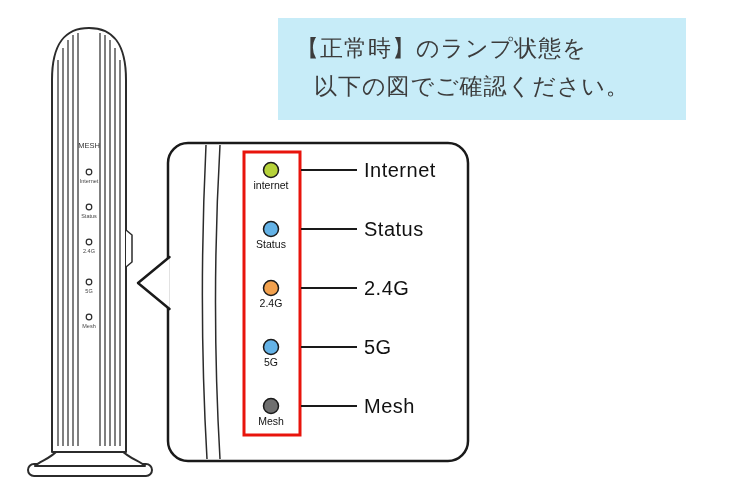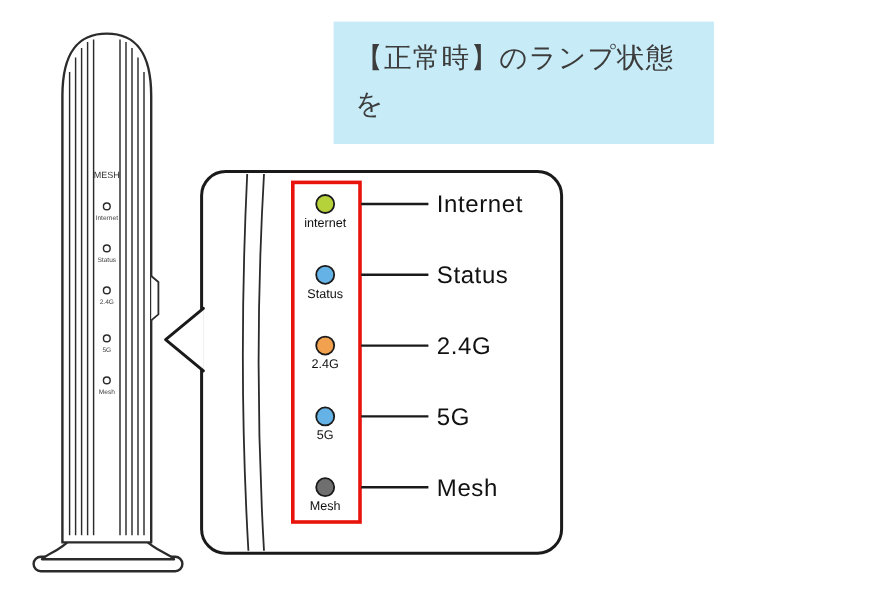--- a/index.html
+++ b/index.html
@@ -1,21 +1,21 @@
 <!DOCTYPE html>
 <html><head>
 <meta charset="utf-8">
 <style>
   * { margin: 0; padding: 0; box-sizing: border-box; }
   html, body { width: 740px; height: 500px; background: #ffffff; }
   body { font-family: "Liberation Sans", sans-serif; }
   .stage { position: relative; width: 740px; height: 500px; background: #fff; overflow: hidden; }
 
   .header-box {
-    position: absolute; left: 278px; top: 18px; width: 317px;
+    position: absolute; left: 278px; top: 18px; width: 408px;
     padding: 12px 18px 14px 18px;
   }
   .header-box .line1, .header-box .line2 {
     font-size: 23px; color: #3c3c3c; line-height: 1.65; letter-spacing: 1px; font-weight: 500;
   }
   .header-box .line2 { margin-left: 18px; }
 
   svg.diagram { position: absolute; left: 0; top: 0; }
 
   .outline { fill: #ffffff; stroke: #2b2b2b; stroke-width: 2; stroke-linejoin: round; }
@@ -35,20 +35,21 @@
   .led-small{ font-size: 10.5px; fill: #111; }
   .led-big  { font-size: 20px; fill: #111; letter-spacing: 0.5px; }
 </style>
 </head>
 <body>
 
 <div class="stage">
 
   <div class="header-box" style="background-color: rgb(199, 236, 248);">
     <div class="line1">【正常時】のランプ状態を</div>
+    <div class="line2">以下の図でご確認ください。</div>
   </div>
 
   <svg class="diagram" width="740" height="500" viewBox="0 0 740 500">
 
     <g>
 
       <rect x="28" y="464" width="124" height="12" rx="6" class="outline"></rect>
 
       <path d="M 58 450 C 50 459 40 461 35 466 L 145 466 C 140 461 130 459 121 450 Z" class="outline"></path>
 

